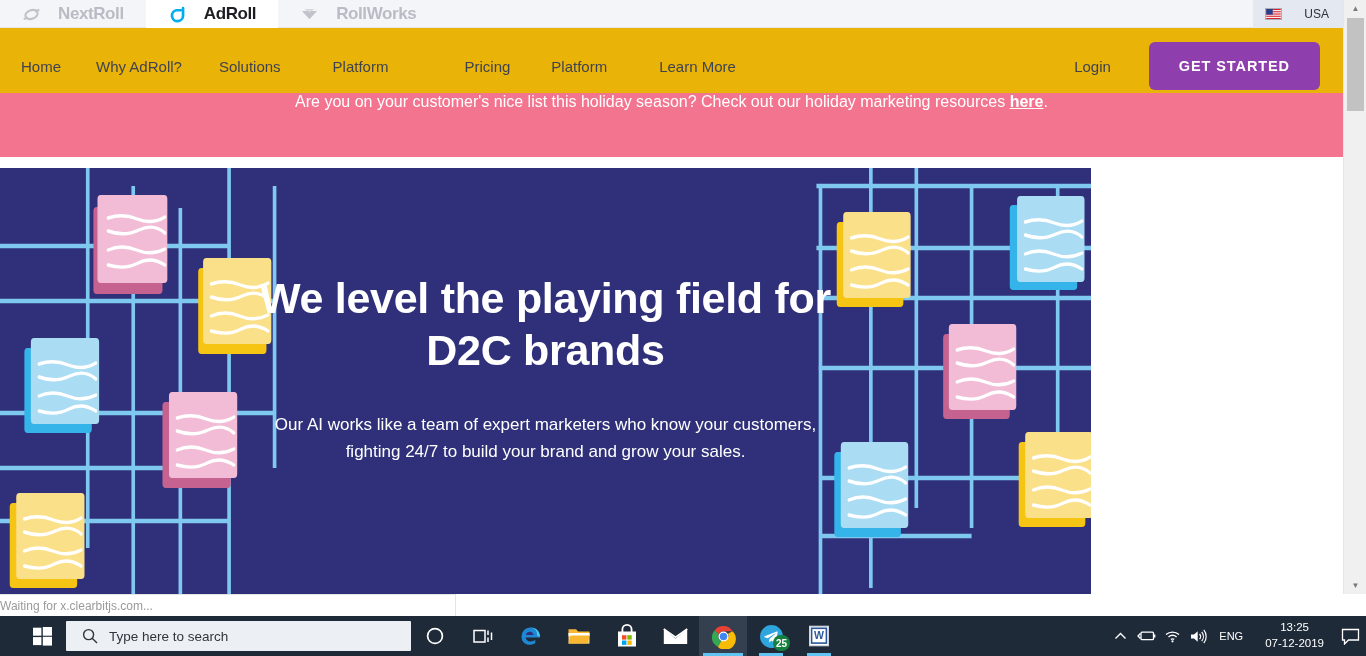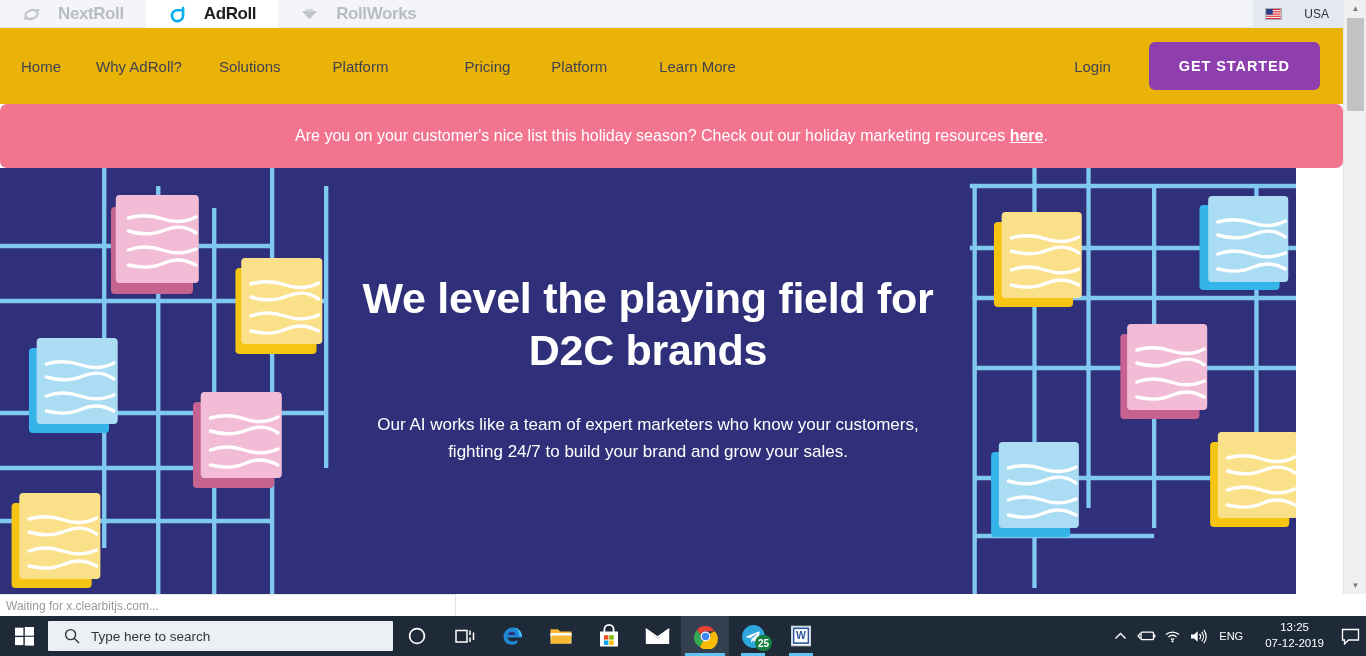--- a/index.html
+++ b/index.html
@@ -71,57 +71,57 @@
   .login-link { color: #3f4350; font-size: 15px; cursor: pointer; margin-right: 38px; }
   .cta-btn {
     background: #8e3fad; color: #ffffff; border: none; border-radius: 6px;
     padding: 10px 30px; height: 48px; margin-right: 23px;
     font-family: "Liberation Sans", sans-serif;
     font-size: 14.5px; font-weight: bold; letter-spacing: 0.9px; cursor: pointer;
   }
 
   
   .promo {
-    position: absolute; top: 104px; left: 0; width: 1343px; height: 64px;
-    background: #f2748f; display: flex; align-items: center; justify-content: center; border-radius: 7px;
+    position: absolute; top: 93px; left: 0; width: 1343px; height: 64px;
+    background: #f2748f; display: flex; justify-content: center;
   }
   .promo-text { color: #ffffff; font-size: 16px; cursor: default; }
   .promo-text a { color: #ffffff; font-weight: bold; text-decoration: underline; }
 
   
   .hero {
-    position: absolute; top: 168px; left: 0; width: 1296px; height: 426px;
+    position: absolute; top: 168px; left: 0; width: 1091px; height: 426px;
     background: #ef4444; overflow: hidden;
   }
   .hero-svg { position: absolute; inset: 0; width: 100%; height: 100%; }
   .hero-copy {
     position: absolute; left: 50%; transform: translateX(-50%);
     top: 104px; width: 600px; text-align: center; z-index: 4;
   }
   .hero-h1 {
     color: #ffffff; font-size: 43px; font-weight: bold; line-height: 1.22;
     letter-spacing: -0.3px;
   }
   .hero-sub {
     color: #ffffff; font-size: 17px; line-height: 1.62; margin-top: 34px;
     font-weight: normal;
   }
 
   
   .statusbar {
     position: absolute; left: 0; top: 594px; width: 456px; height: 22px;
     background: #ffffff; border: 1px solid #e4e4e4; border-left: none; border-bottom: none;
-    display: flex; align-items: center; padding-left: 6px;
+    display: flex; align-items: center; 
     font-size: 12px; color: #9a9a9a;
   }
 
   
   .taskbar {
     position: absolute; left: 0; bottom: 0; width: 1366px; height: 40px;
-    background: #1f2a39; display: flex; align-items: center;
+    background: #1f2a39; display: flex; align-items: center; padding-left: 18px;
   }
   .start-btn {
     width: 48px; height: 40px; display: flex; align-items: center; justify-content: center;
     cursor: pointer;
   }
   .search-box {
     width: 345px; height: 30px; background: #eceff3; border-radius: 1px;
     display: flex; align-items: center; gap: 11px; padding-left: 16px; cursor: text;
   }
   .search-text { font-size: 13.5px; color: #31353c; }

